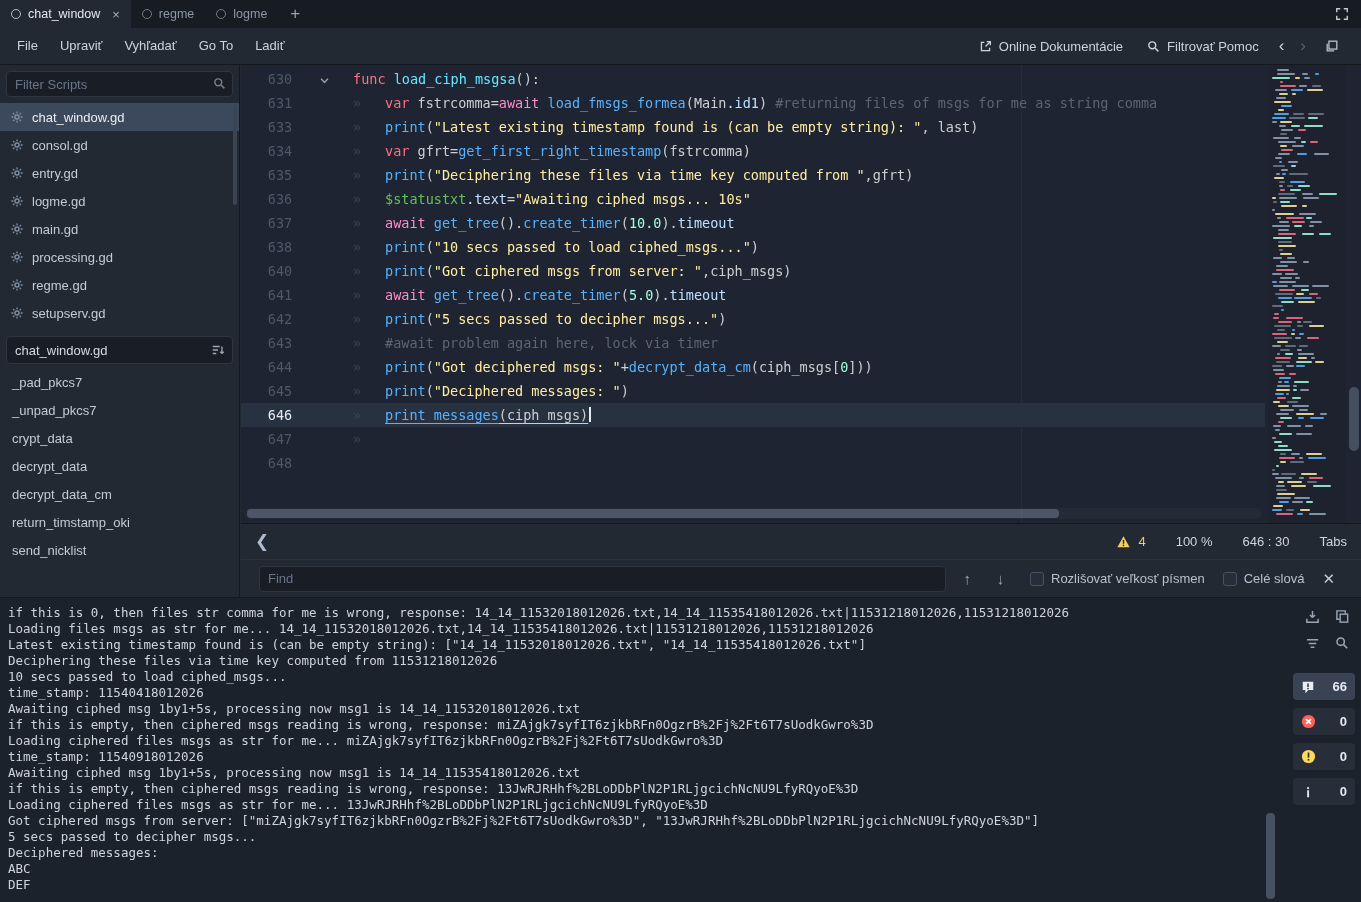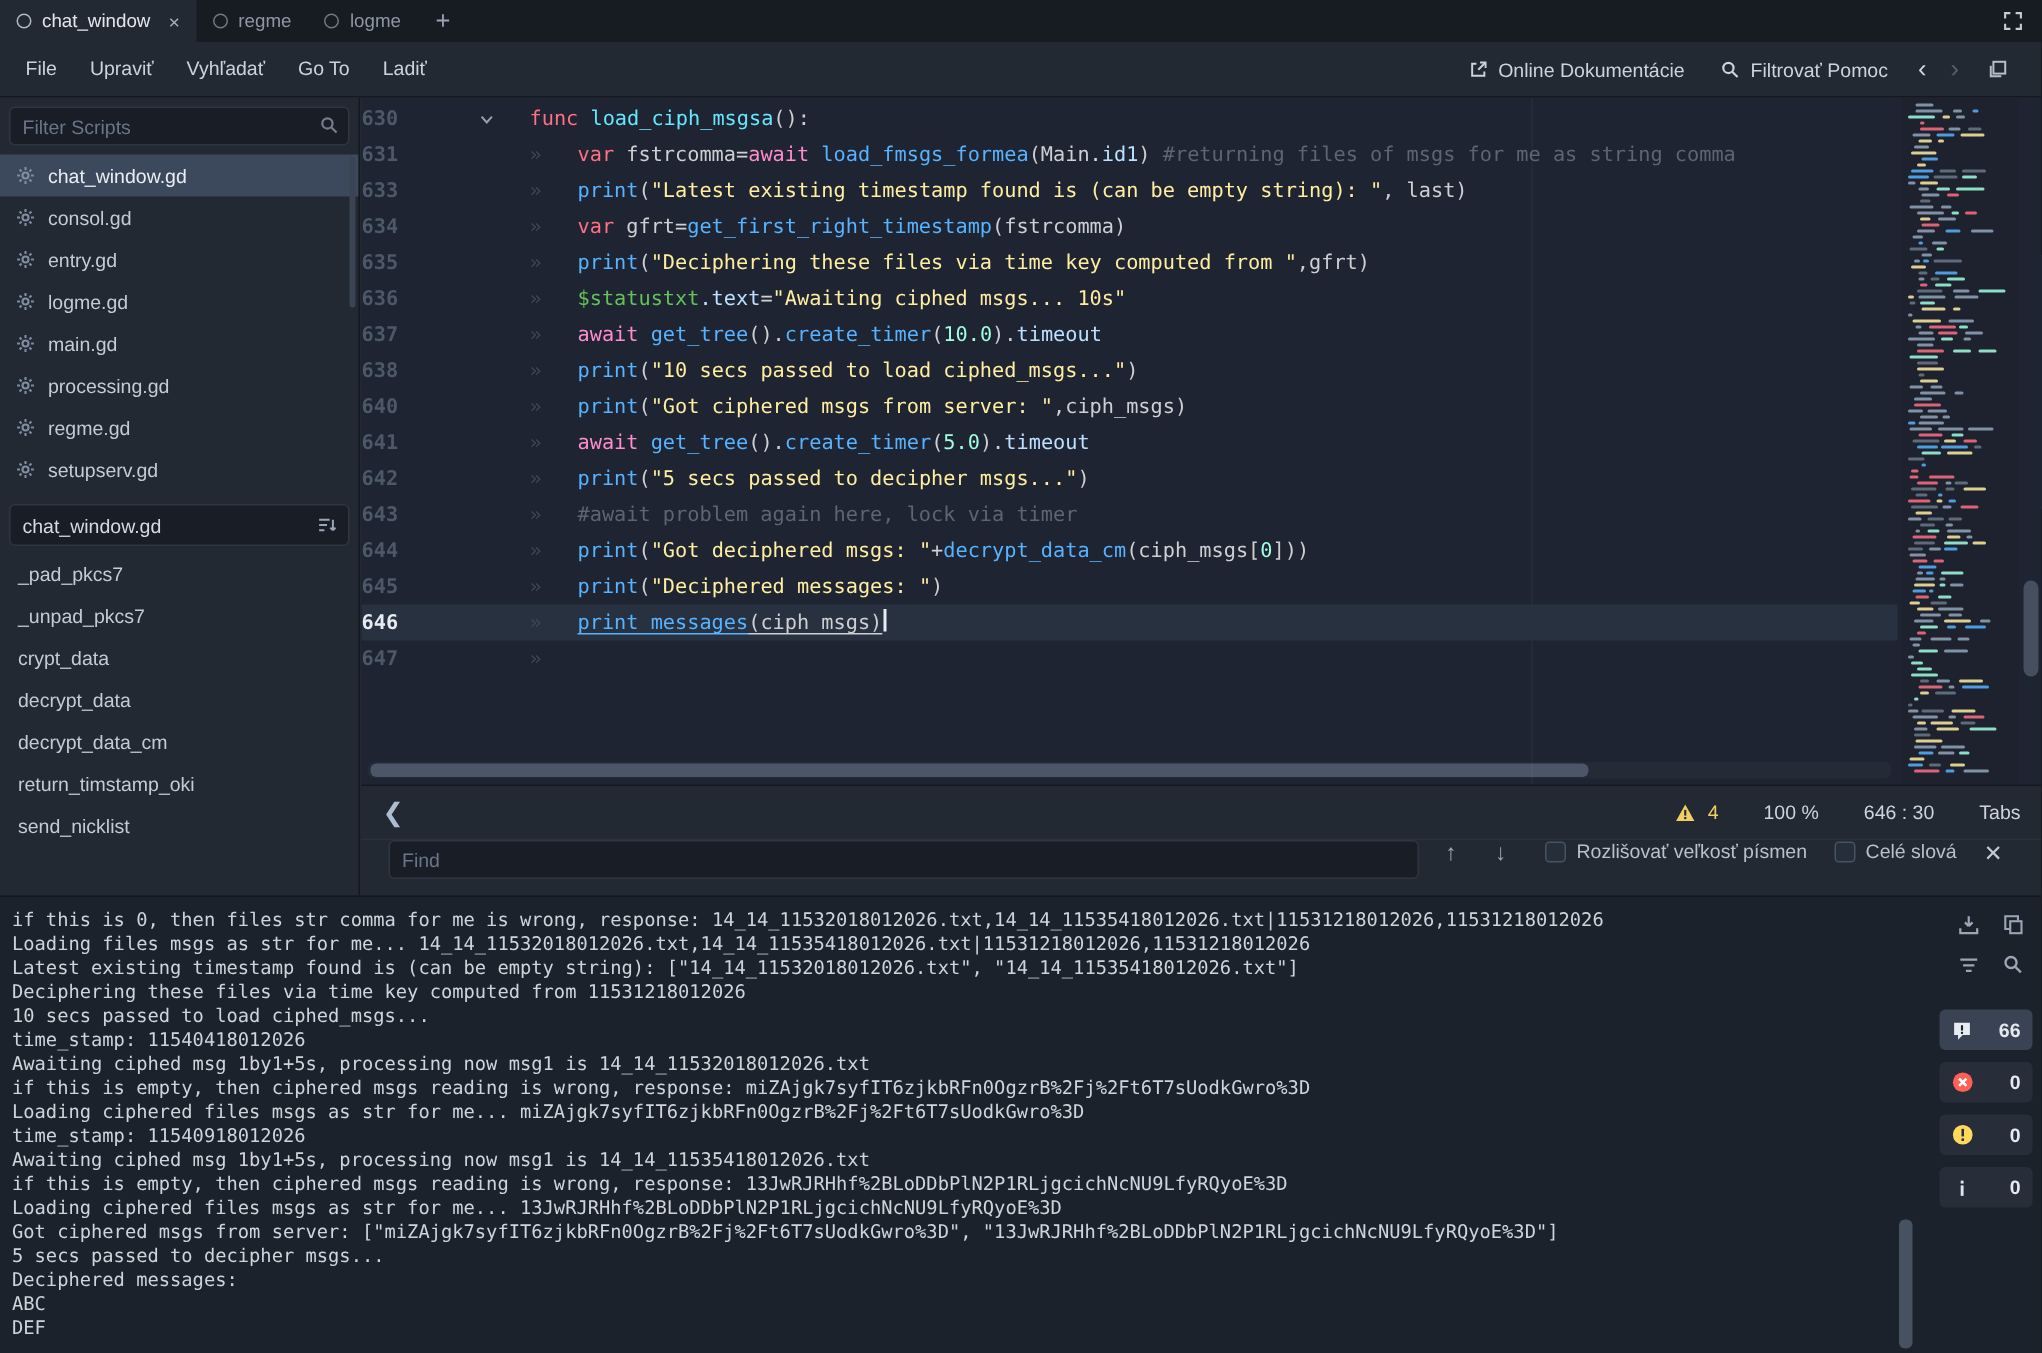--- a/index.html
+++ b/index.html
@@ -45,21 +45,21 @@
   .sortbtn{width:28px;height:100%;display:flex;align-items:center;justify-content:center;color:#9aa6b6;}
   .methodlist{margin-top:2px;}
   .mrow2{height:28px;display:flex;align-items:center;padding:0 12px;color:#c3cbd6;white-space:nowrap;}
 
   
   .editor{position:absolute;top:65px;left:241px;right:0;height:458px;background:#1e2431;overflow:hidden;
           font-family:"DejaVu Sans Mono",monospace;font-size:13.5px;line-height:24px;}
   .code{position:absolute;left:0;top:2px;right:96px;}
   .crow{height:24px;white-space:pre;}
   .crow.cur{background:#283140;}
-  .ln{display:inline-block;width:78px;text-align:left;color:#4d5868;font-weight:bold;}
+  .ln{display:inline-block;width:78px;text-align:center;color:#4d5868;}
   .lncur{color:#e8ecf2;}
   .fold{display:inline-block;width:20px;text-align:center;vertical-align:middle;}
   .cbody{display:inline-block;padding-left:14px;}
   .tabm{display:inline-block;width:32px;color:#3b4655;}
   .tk-kw{color:#ff7085;} .tk-cf{color:#ff8ccc;} .tk-fn{color:#57b3ff;} .tk-fd{color:#66e6ff;}
   .tk-str{color:#ffeda1;} .tk-num{color:#a1ffe0;} .tk-com{color:#5c6672;} .tk-mem{color:#bce0ff;}
   .tk-node{color:#63c259;} .tk-txt{color:#cdcfd2;}
   .uline{text-decoration:underline;text-underline-offset:3px;}
   .caret{display:inline-block;width:2px;height:15px;background:#e7ecf2;vertical-align:-2px;margin-left:1px;}
   .guideline{position:absolute;top:0;bottom:0;left:780px;width:1px;background:rgba(205,215,230,0.05);}
@@ -72,21 +72,21 @@
 
   
   .statusbar{position:absolute;top:523px;left:241px;right:0;height:36px;background:#232933;border-top:1px solid #14181f;
              display:flex;align-items:center;padding:0 14px;box-sizing:border-box;font-size:13px;}
   .sbcollapse{color:#aebccf;font-size:17px;}
   .sbright{margin-left:auto;display:flex;align-items:center;gap:30px;color:#cdd4dd;}
   .warngrp{display:flex;align-items:center;gap:7px;color:#f1cf63;}
 
   
   .findbar{position:absolute;top:559px;left:241px;right:0;height:38px;background:#232933;border-top:1px solid #2a313c;
-           display:flex;align-items:flex-start;padding:0 18px;gap:10px;box-sizing:border-box;}
+           display:flex;align-items:center;padding:0 18px;gap:10px;box-sizing:border-box;}
   .findinput{width:712px;height:26px;box-sizing:border-box;background:#191e26;border:1px solid #2e3642;border-radius:4px;
            color:#d5dbe4;padding:0 8px;font:13px "Liberation Sans",sans-serif;outline:none;}
   .findinput::placeholder{color:#69758a;}
   .fbtn{width:24px;text-align:center;color:#9aa6b6;font-size:15px;}
   .chk{display:flex;align-items:center;gap:7px;color:#b7c0cc;margin-left:8px;white-space:nowrap;}
   .box{width:14px;height:14px;background:#262e3a;border:1px solid #475264;border-radius:3px;box-sizing:border-box;}
   .fclose{margin-left:auto;color:#c2cad5;font-size:15px;padding:0 8px;}
 
   
   .bottom{position:absolute;top:597px;left:0;right:0;bottom:0;background:#1c222b;border-top:1px solid #14181f;box-sizing:border-box;}
@@ -280,20 +280,21 @@
         <div class="crow"><span class="ln">637</span><span class="fold"></span><span class="cbody"><span class="tabm">»</span><span class="tk-cf">await </span><span class="tk-fn">get_tree</span><span class="tk-txt">().</span><span class="tk-fn">create_timer</span><span class="tk-txt">(</span><span class="tk-num">10.0</span><span class="tk-txt">).</span><span class="tk-mem">timeout</span></span></div>
         <div class="crow"><span class="ln">638</span><span class="fold"></span><span class="cbody"><span class="tabm">»</span><span class="tk-fn">print</span><span class="tk-txt">(</span><span class="tk-str">"10 secs passed to load ciphed_msgs..."</span><span class="tk-txt">)</span></span></div>
         <div class="crow"><span class="ln">640</span><span class="fold"></span><span class="cbody"><span class="tabm">»</span><span class="tk-fn">print</span><span class="tk-txt">(</span><span class="tk-str">"Got ciphered msgs from server: "</span><span class="tk-txt">,ciph_msgs)</span></span></div>
         <div class="crow"><span class="ln">641</span><span class="fold"></span><span class="cbody"><span class="tabm">»</span><span class="tk-cf">await </span><span class="tk-fn">get_tree</span><span class="tk-txt">().</span><span class="tk-fn">create_timer</span><span class="tk-txt">(</span><span class="tk-num">5.0</span><span class="tk-txt">).</span><span class="tk-mem">timeout</span></span></div>
         <div class="crow"><span class="ln">642</span><span class="fold"></span><span class="cbody"><span class="tabm">»</span><span class="tk-fn">print</span><span class="tk-txt">(</span><span class="tk-str">"5 secs passed to decipher msgs..."</span><span class="tk-txt">)</span></span></div>
         <div class="crow"><span class="ln">643</span><span class="fold"></span><span class="cbody"><span class="tabm">»</span><span class="tk-com">#await problem again here, lock via timer</span></span></div>
         <div class="crow"><span class="ln">644</span><span class="fold"></span><span class="cbody"><span class="tabm">»</span><span class="tk-fn">print</span><span class="tk-txt">(</span><span class="tk-str">"Got deciphered msgs: "</span><span class="tk-txt">+</span><span class="tk-fn">decrypt_data_cm</span><span class="tk-txt">(ciph_msgs[</span><span class="tk-num">0</span><span class="tk-txt">]))</span></span></div>
         <div class="crow"><span class="ln">645</span><span class="fold"></span><span class="cbody"><span class="tabm">»</span><span class="tk-fn">print</span><span class="tk-txt">(</span><span class="tk-str">"Deciphered messages: "</span><span class="tk-txt">)</span></span></div>
         <div class="crow cur"><span class="ln lncur">646</span><span class="fold"></span><span class="cbody"><span class="tabm">»</span><span class="tk-fn uline">print_messages</span><span class="tk-txt uline">(ciph_msgs</span><span class="tk-txt uline">)</span><span class="caret"></span></span></div>
         <div class="crow"><span class="ln">647</span><span class="fold"></span><span class="cbody"><span class="tabm">»</span></span></div>
+        <div class="crow"><span class="ln">648</span><span class="fold"></span><span class="cbody"></span></div>
       </div>
     <div class="minimap">
         <div class="mmrow" style="top: 4px;">
           <span class="mmseg" style="left: 9px; width: 11.6767px; background: rgb(147, 166, 187);"></span>
         </div>
         <div class="mmrow" style="top: 8px;">
           <span class="mmseg" style="left: 9px; width: 17.6452px; background: rgb(147, 166, 187);"></span>
           <span class="mmseg" style="left: 33.6321px; width: 6.35414px; background: rgb(147, 166, 187);"></span>
           <span class="mmseg" style="left: 46.95px; width: 3.94455px; background: rgb(87, 179, 255);"></span>
         </div>

